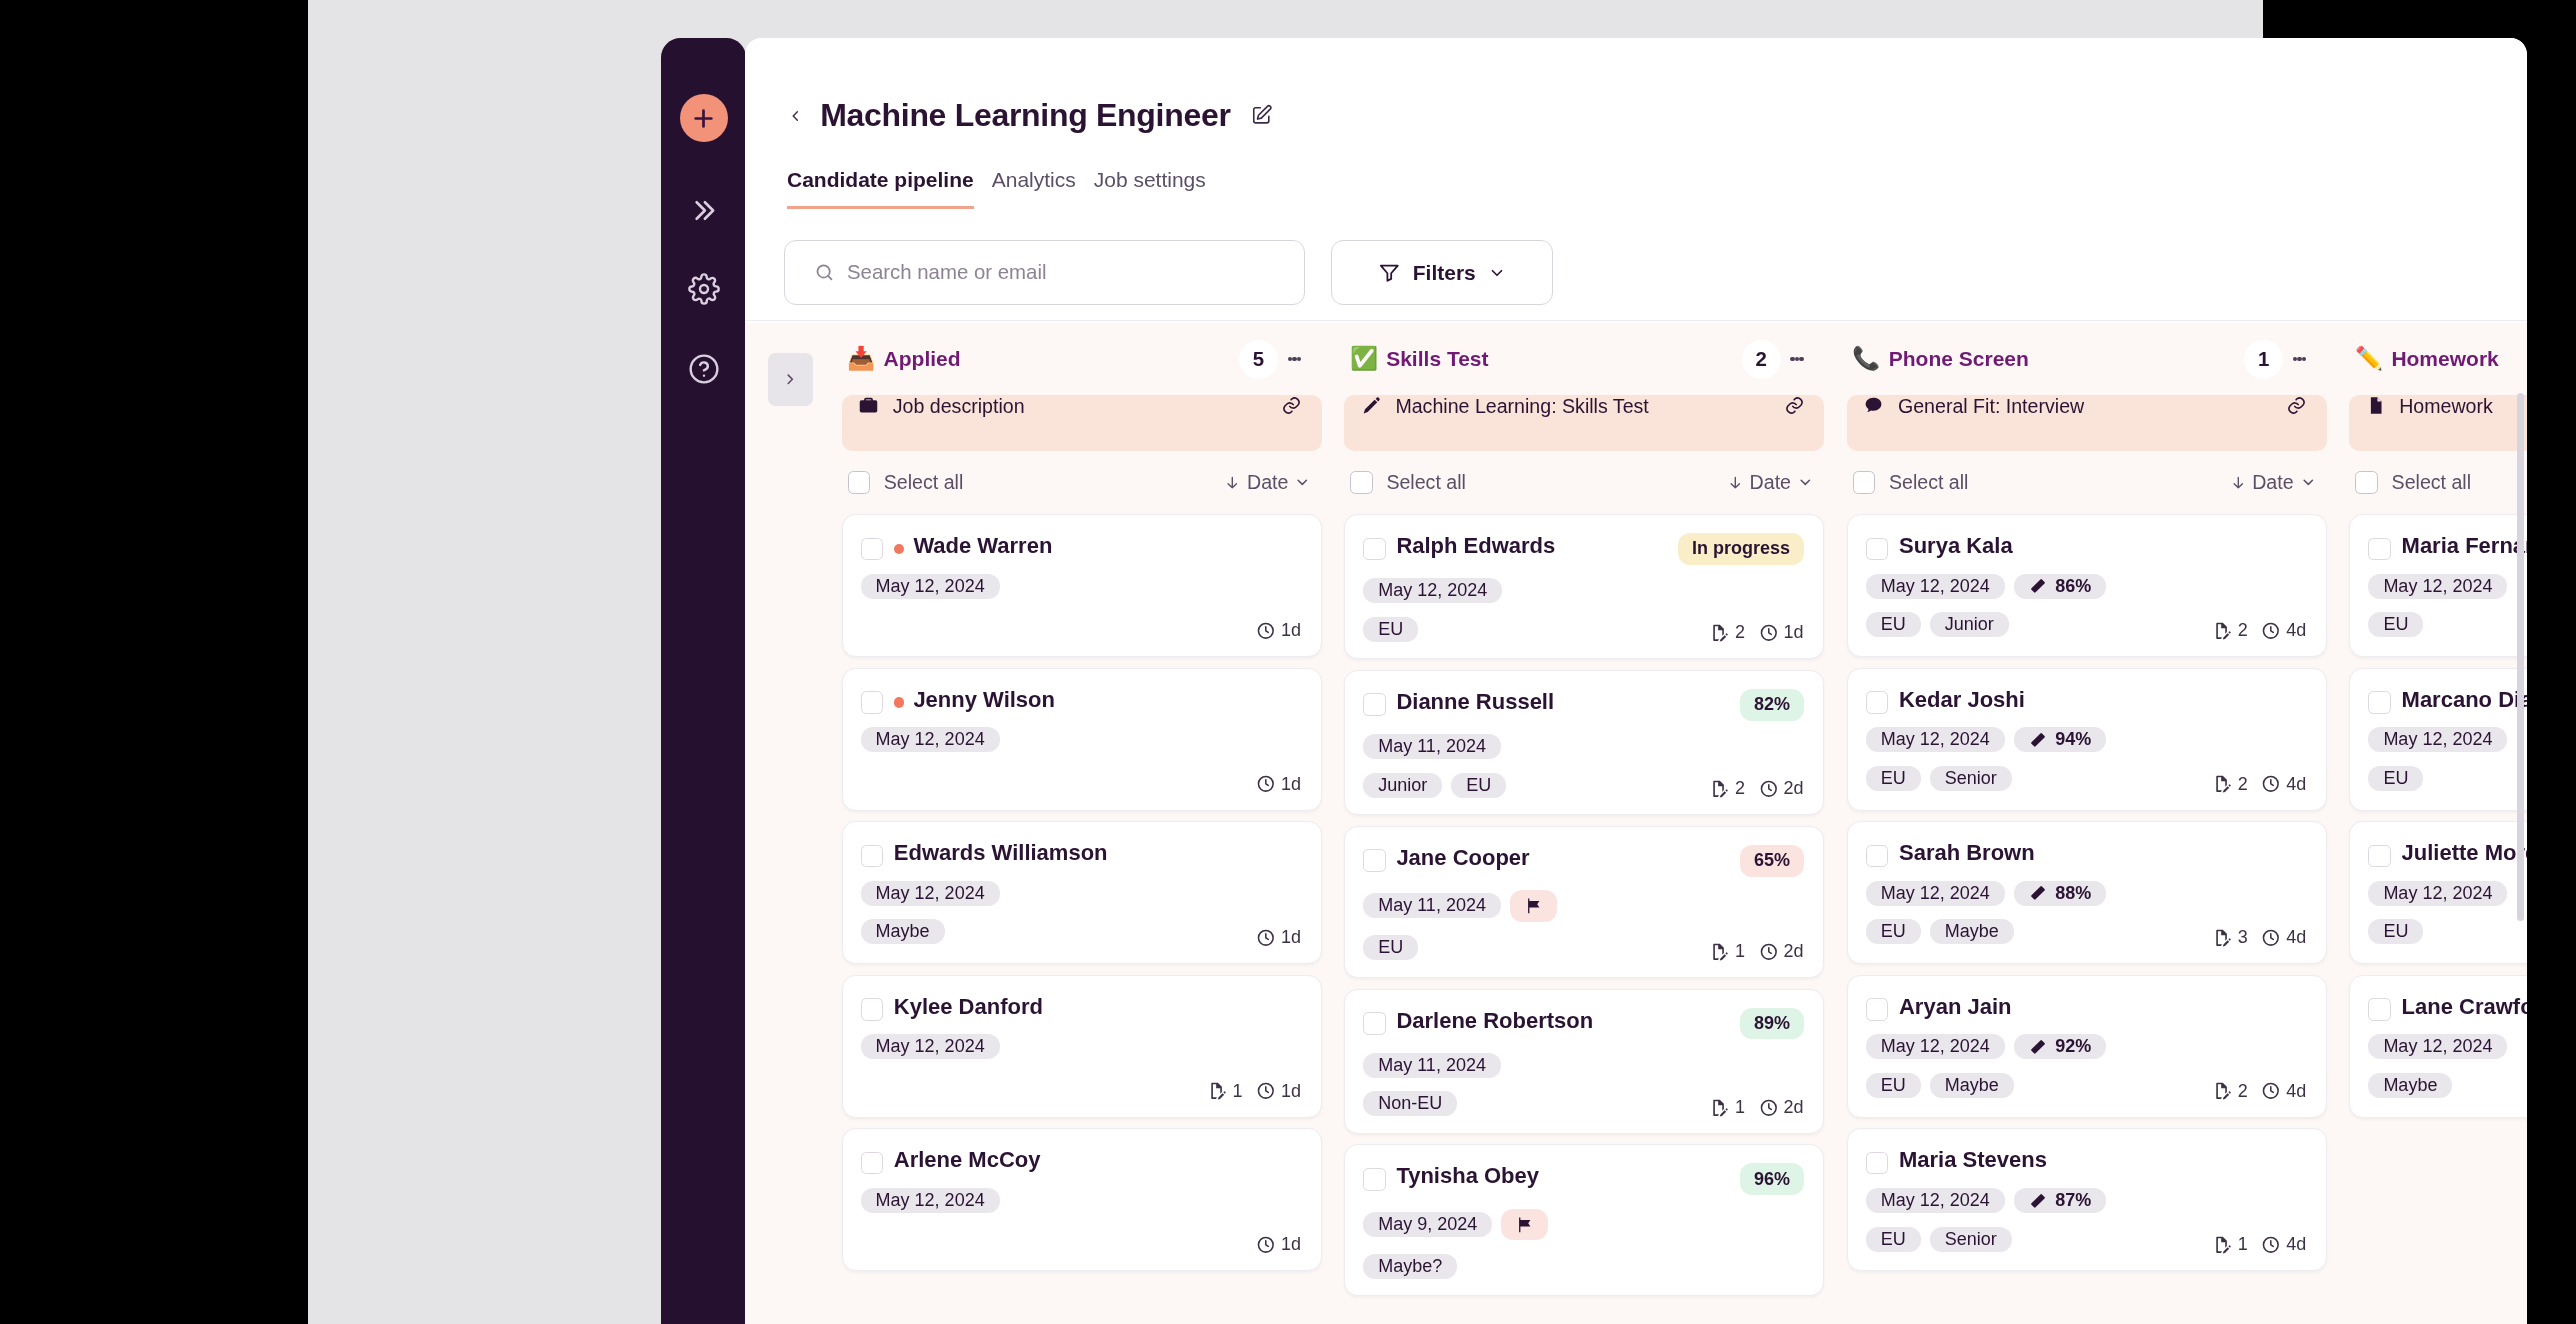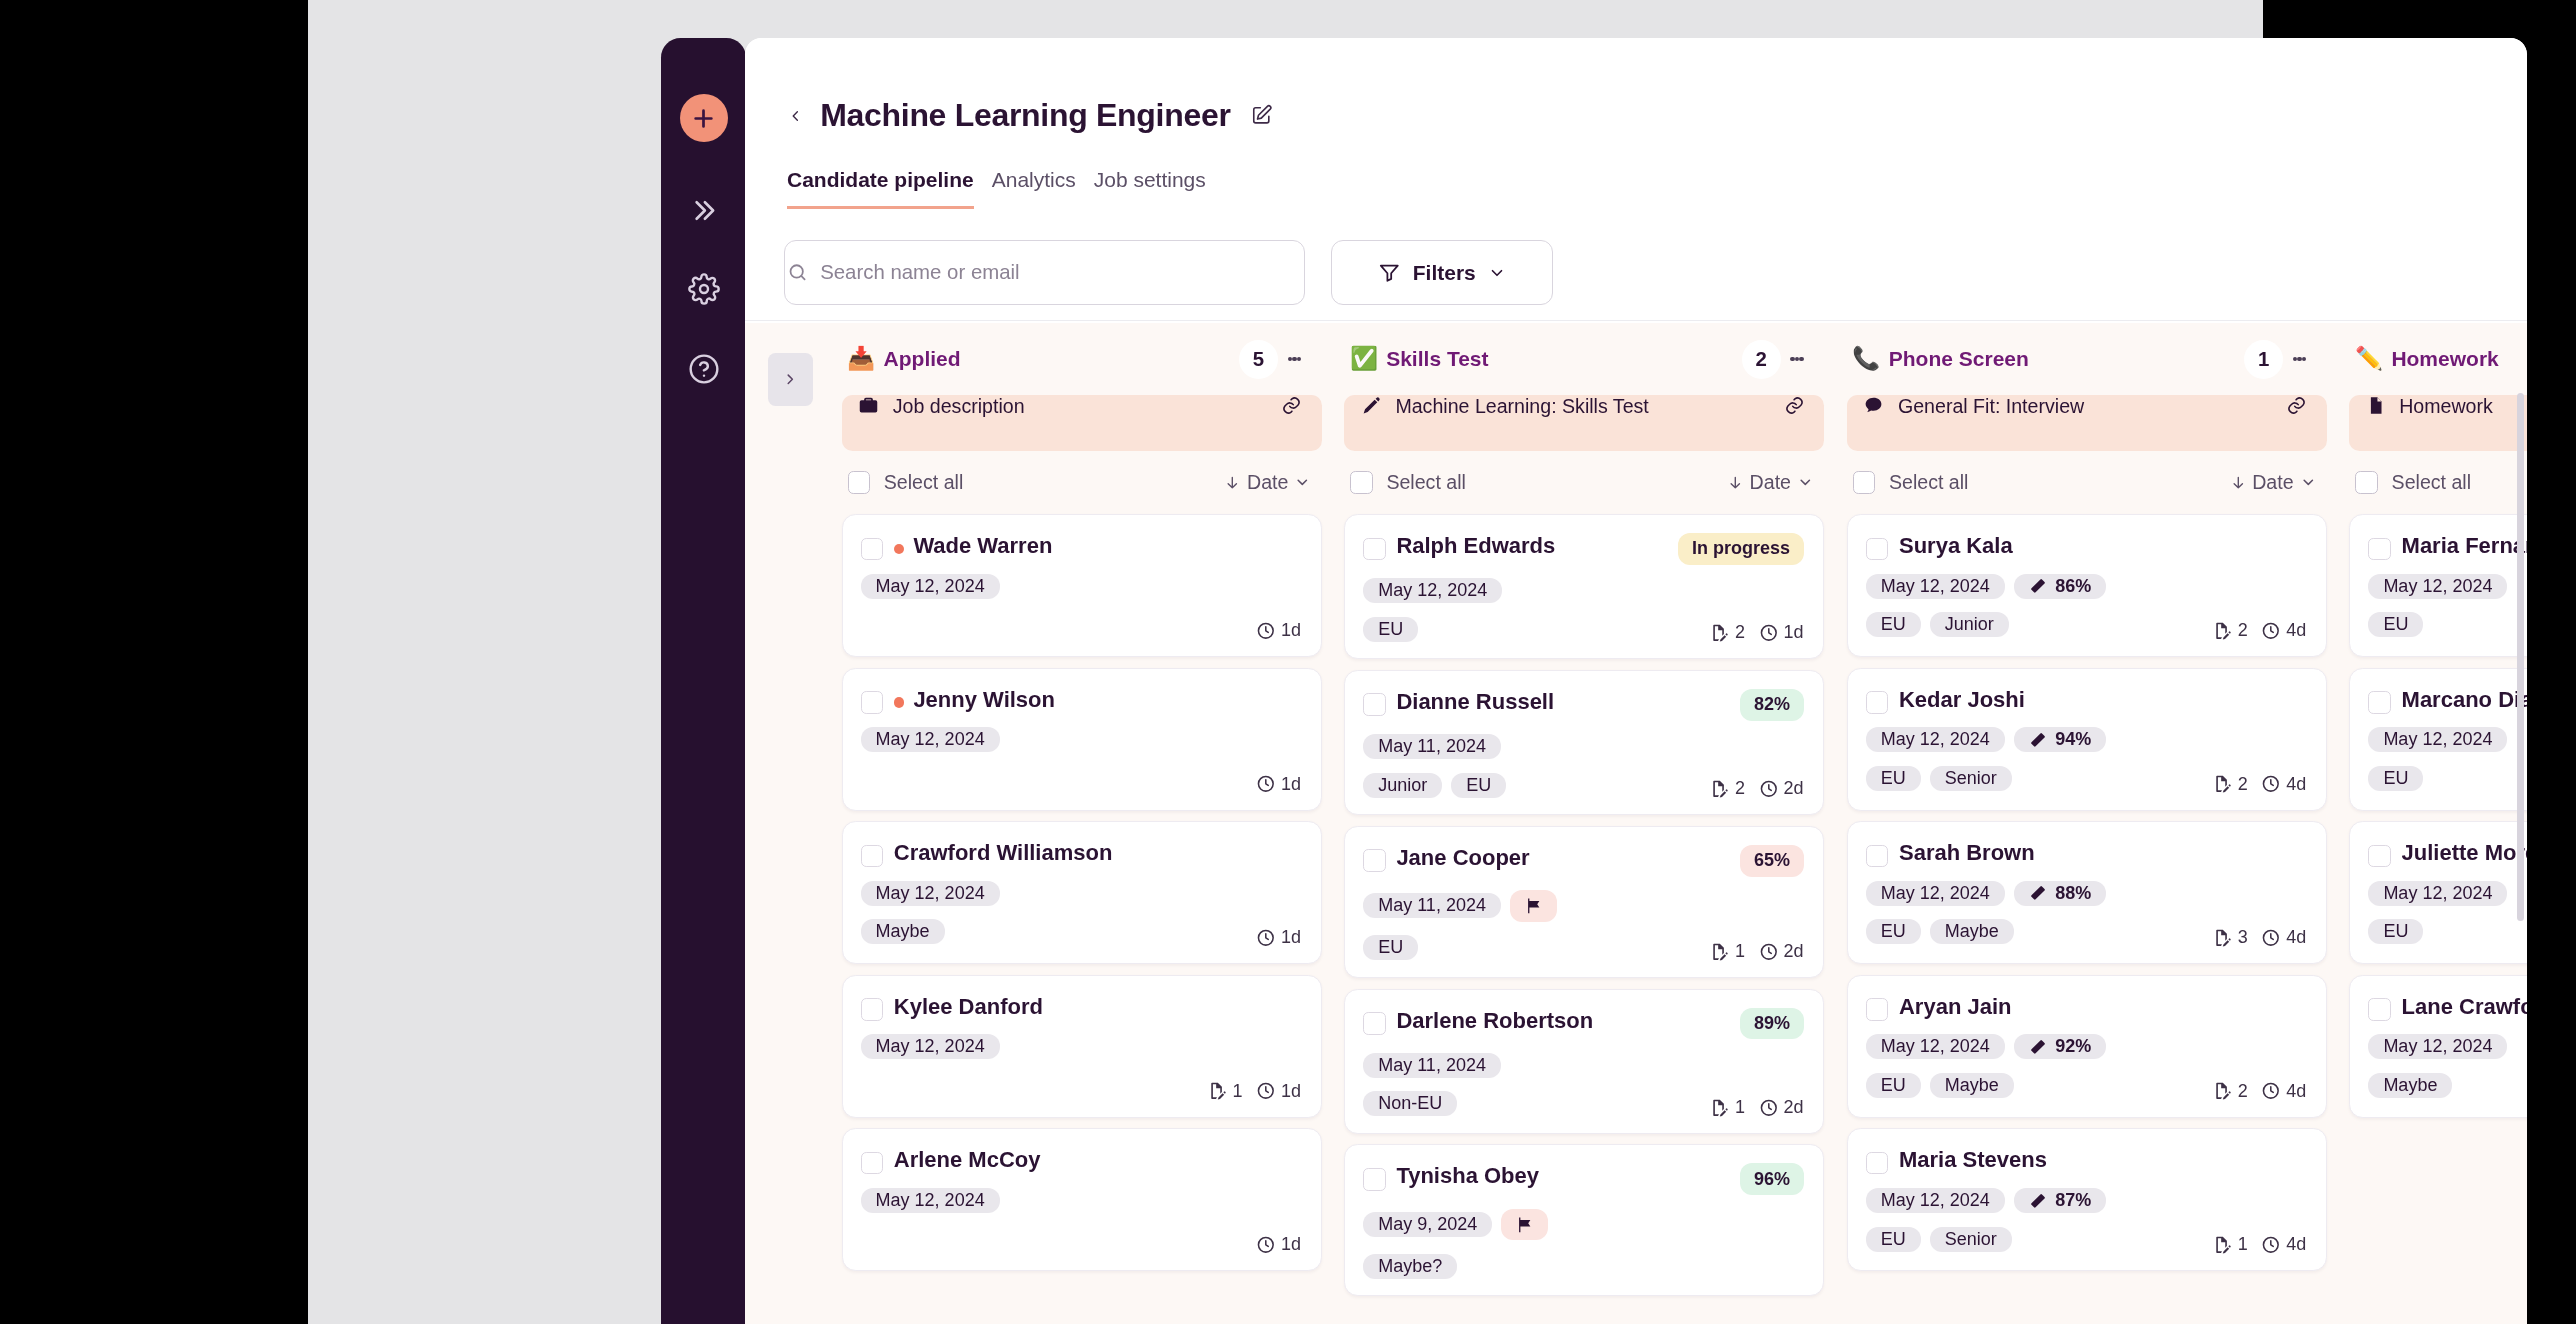--- a/index.html
+++ b/index.html
@@ -83,21 +83,21 @@
   .tab.active { color: #2b1333; font-weight: bold; border-bottom-color: #f2a38c; }
 
   .toolbar {
     position: absolute; left: 39px; top: 202px;
     display: flex; align-items: center; gap: 26px;
   }
   .search-box {
     width: 521px; height: 65px;
     border: 1.5px solid #d9d5de; border-radius: 12px;
     display: flex; align-items: center; gap: 12px;
-    padding: 0 2px; background: #fff;
+    padding: 0 29px; background: #fff;
   }
   .search-box input {
     border: none; outline: none; background: transparent;
     font-size: 20.4px; color: #2b1333; width: 100%;
     font-family: "Liberation Sans", sans-serif;
   }
   .search-box input::placeholder { color: #8c8394; }
   .filters-btn {
     width: 222px; height: 65px;
     border: 1.5px solid #d9d5de; border-radius: 12px;
@@ -377,21 +377,21 @@
                         <circle cx="12" cy="12" r="9"></circle>
                         <path d="M12 7v5l3 2"></path>
                       </svg>
                       <span>1d</span>
                     </span>
                   </div>
                 </div>
                 <div class="card">
                   <div class="card-top">
                     <span class="card-cbx"></span>
-                    <span class="cand-name">Crawford Williamson</span>
+                    <span class="cand-name">Edwards Williamson</span>
                   </div>
                   <div class="chips">
                     <span class="chip">May 12, 2024</span>
                   </div>
                   <div class="chips">
                     <span class="chip">Maybe</span>
                   </div>
                   <div class="card-foot">
                     <span class="foot-item">
                       <svg width="19.6" height="19.6" viewBox="0 0 24 24" fill="none" stroke="#3d3146" stroke-width="1.9" stroke-linecap="round" stroke-linejoin="round">

